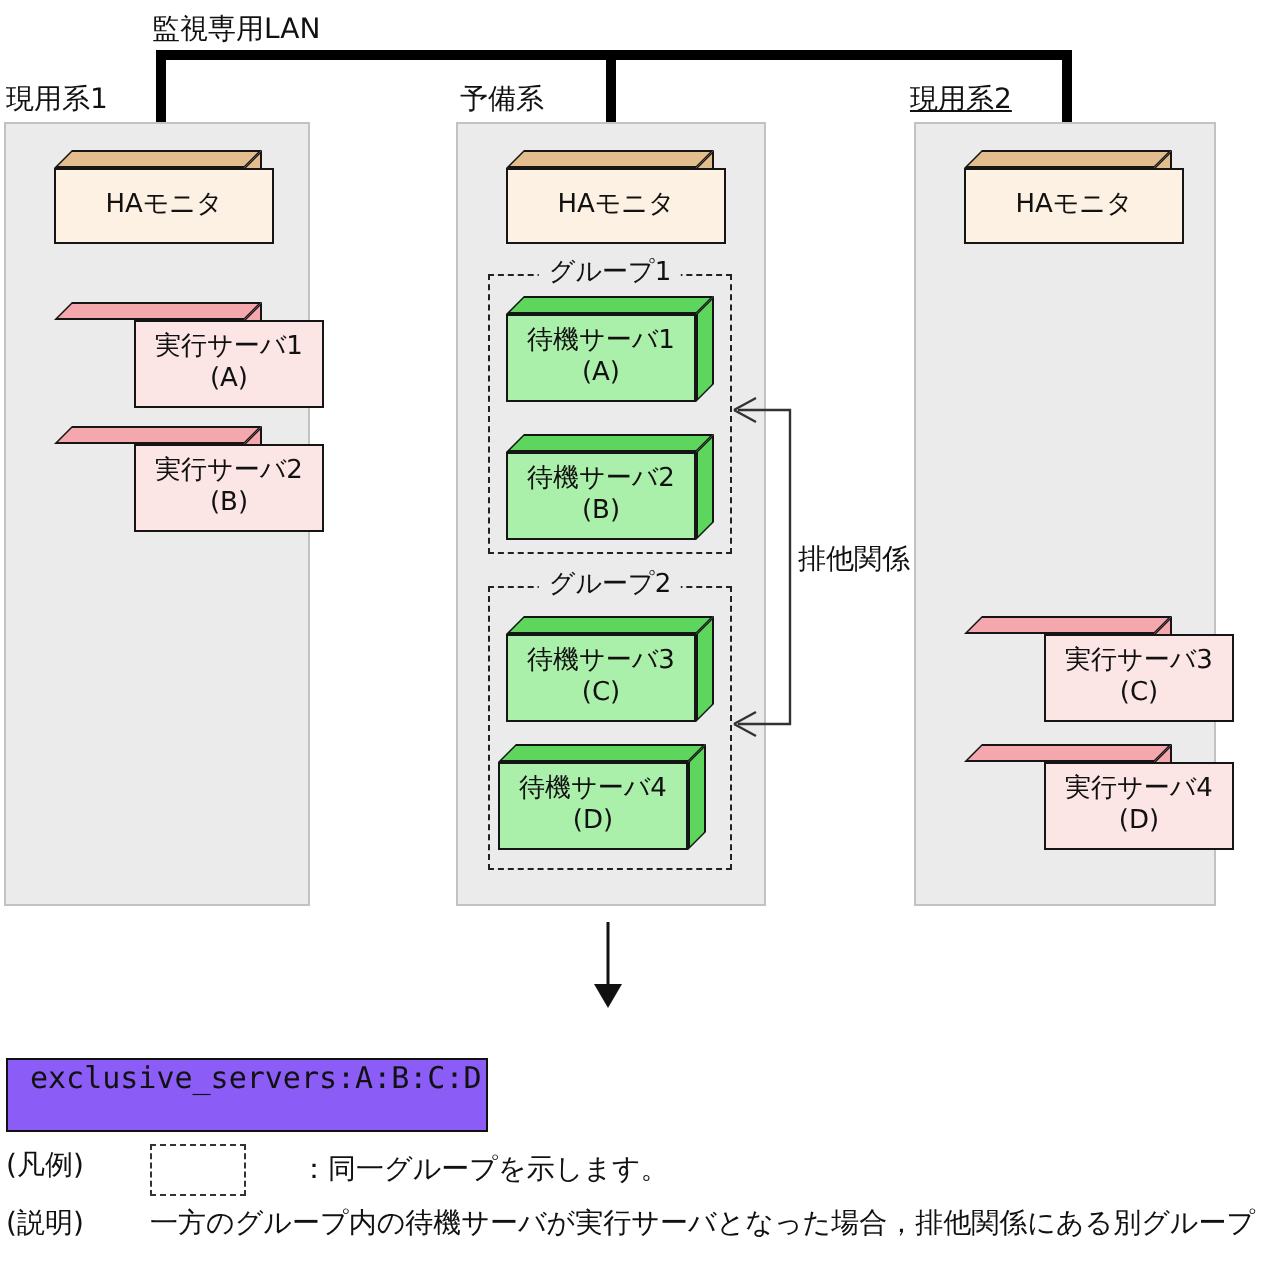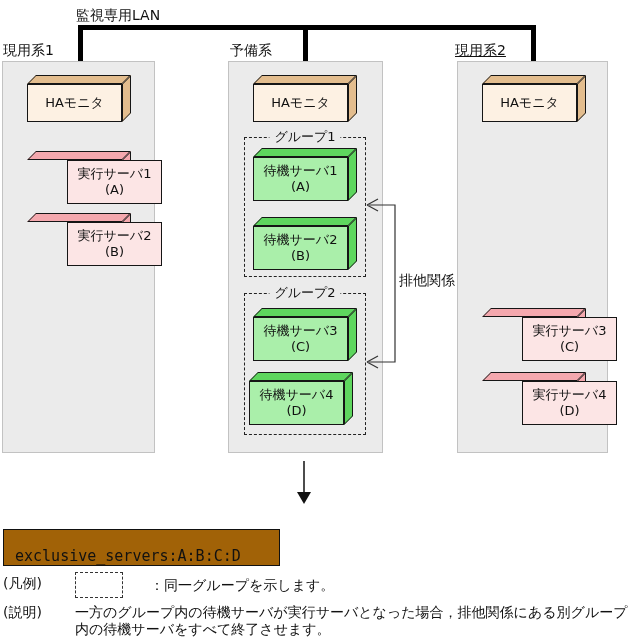--- a/index.html
+++ b/index.html
@@ -17,21 +17,21 @@
   .column { position:absolute; top:61px; height:392px; background:#ebebeb; border:1px solid #c2c2c2; }
 
   
   .box3d { position:absolute; }
   .box3d .ftop  { position:absolute; left:0; top:0; height:9px; transform:skewX(-45deg); transform-origin:0 100%; border:1px solid #151515; }
   .box3d .fside { position:absolute; top:9px; width:9px; transform:skewY(-45deg); transform-origin:0 0; border:1px solid #151515; }
   .box3d .ffront{ position:absolute; left:0; top:9px; border:1.5px solid #151515; display:flex; flex-direction:column; align-items:center; justify-content:center; text-align:center; }
   .box3d.ha { width:104px; height:47px; }
   .box3d.ha .ftop { width:95px; }
   .box3d.ha .fside { left:95px; height:38px; }
-  .box3d.ha .ffront { width:95px; height:38px; }
+  .box3d.ha .ffront { width:110px; height:38px; }
   .box3d.server { width:104px; height:53px; }
   .box3d.server .ftop { width:95px; }
   .box3d.server .fside { left:95px; height:44px; }
   .box3d.server .ffront { width:95px; height:44px; }
   .bl { font-size:13px; line-height:16px; white-space:nowrap; }
 
   .tan  .ffront { background:#fdf1e3; }
   .tan  .ftop, .tan  .fside { background:#e3bd8e; }
   .pink .ffront { background:#fce5e5;margin-left:40px; }
   .pink .ftop, .pink .fside { background:#f4a8ae; }
@@ -39,21 +39,21 @@
   .green .ftop, .green .fside { background:#5ed65e; }
 
   
   .group { position:absolute; width:122px; border:1.5px dashed #222; }
   .group-label { position:absolute; top:-9px; left:50%; transform:translateX(-50%); background:#ebebeb; padding:0 5px; font-size:13px; line-height:16px; white-space:nowrap; }
 
   
   #overlay { position:absolute; left:0; top:0; pointer-events:none; }
 
   
-  .code-box { position:absolute; left:3px; top:529px; width:277px; height:37px; background:#a16207; border:1.5px solid #111; display:flex; align-items:flex-end; padding-left:11px; }
+  .code-box { position:absolute; left:3px; top:529px; width:241px; height:37px; background:#8b5cf6; border:1.5px solid #111; display:flex; align-items:flex-start; padding-left:11px; }
   .code-box span { font-family:"DejaVu Sans Mono","Liberation Mono",monospace; font-size:15px; }
   .legend-swatch { position:absolute; left:75px; top:572px; width:48px; height:26px; border:1.5px dashed #333; background:#fff; }
 </style>
 </head>
 <body>
 
 <div id="canvas">
 
   <div class="txt" style="left:76px;top:7px;">監視専用LAN</div>
   <div class="lan-h"></div>
@@ -179,15 +179,14 @@
   <div class="code-box">
     <span>exclusive_servers:A:B:C:D</span>
   </div>
 
   <div class="txt" style="left:3px;top:575px;">(凡例)</div>
   <div class="legend-swatch"></div>
   <div class="txt" style="left:150px;top:577px;">：同一グループを示します。</div>
 
   <div class="txt" style="left:3px;top:604px;">(説明)</div>
   <div class="txt" style="left:75px;top:604px;">一方のグループ内の待機サーバが実行サーバとなった場合，排他関係にある別グループ</div>
-  <div class="txt" style="left:75px;top:621px;">内の待機サーバをすべて終了させます。</div>
 
 </div>
 
 </body></html>

